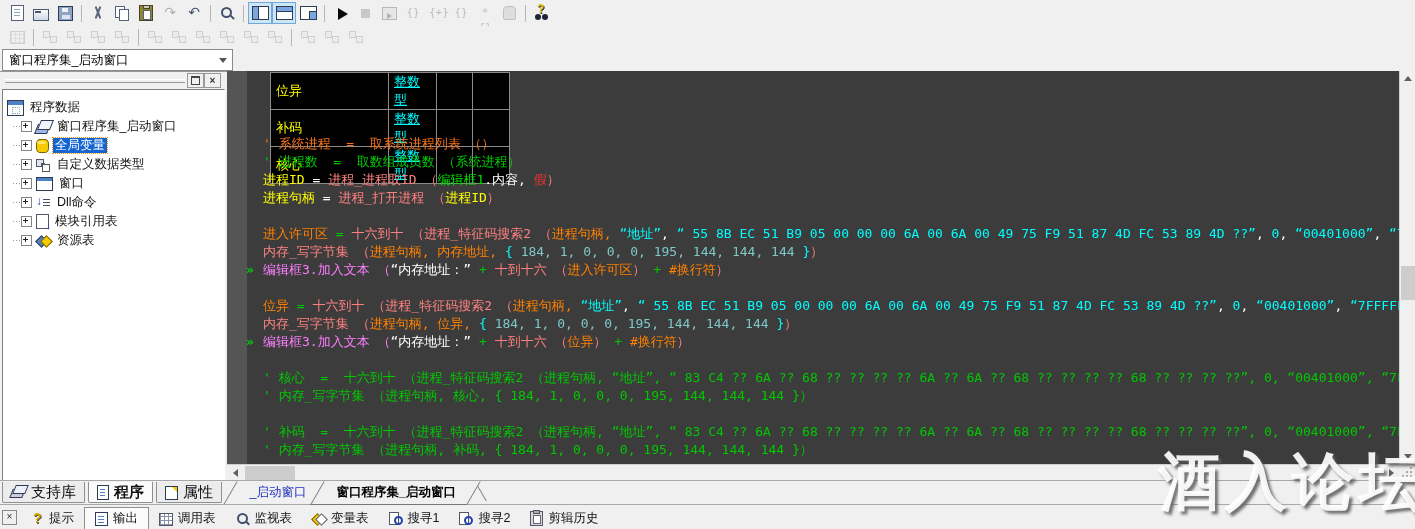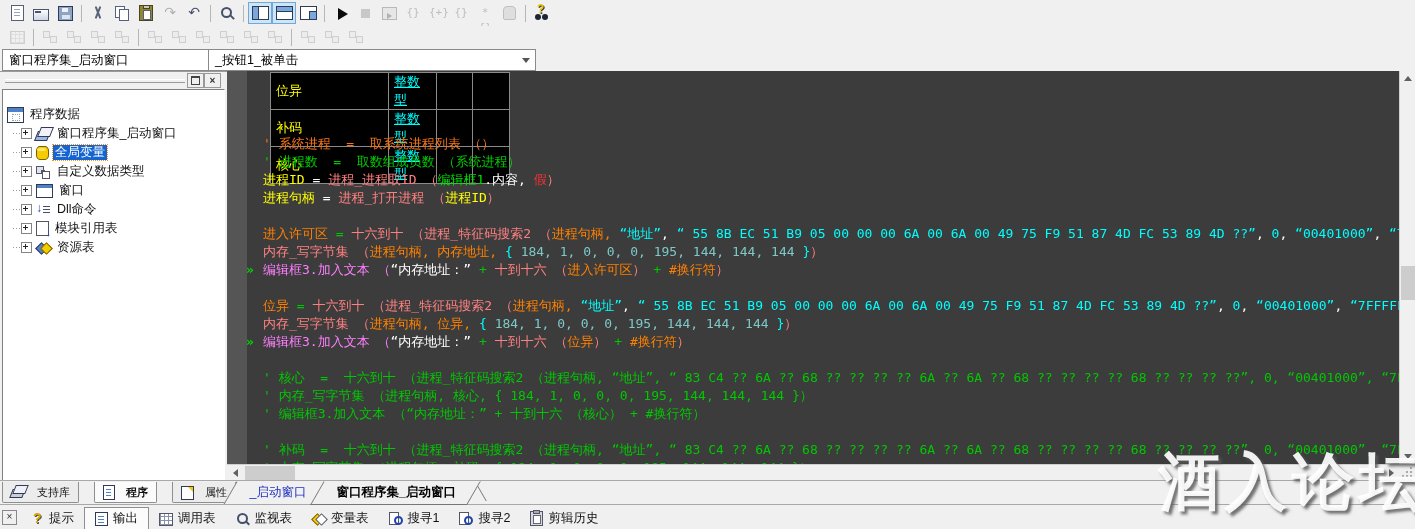--- a/index.html
+++ b/index.html
@@ -59,21 +59,21 @@
   #combo-event{left:208px;width:300px}
   .carat{position:absolute;right:5px;top:8px;width:0;height:0;border-left:4px solid transparent;border-right:4px solid transparent;border-top:5px solid #555}
 
   
   #treehead{position:absolute;left:2px;top:73px;width:221px;height:15px;background:#f0f0f0}
   #treehead::before{content:"";position:absolute;left:3px;right:38px;top:6px;height:2px;border-top:1px solid #fff;border-bottom:1px solid #9a9a9a}
   .mini{position:absolute;top:0;width:15px;height:13px;background:#f0f0f0;border:1px solid #999;display:flex;align-items:center;justify-content:center;font-size:10px;line-height:10px;color:#333}
   #btn-float{right:19px}
   #btn-float::before{content:"";width:7px;height:6px;border:1px solid #444;border-top-width:2px}
   #btn-close-tree{right:2px;font-weight:bold}
-  #treebody{position:absolute;left:2px;top:89px;width:221px;height:389px;background:#fff;border:1px solid;border-color:#808080 #fff #fff #808080;overflow:hidden;padding-top:15px}
+  #treebody{position:absolute;left:2px;top:89px;width:221px;height:389px;background:#fff;border:1px solid;border-color:#808080 #fff #fff #808080;overflow:hidden;padding-top:8px}
   .trow{display:flex;align-items:center;height:19px;white-space:nowrap;font-size:12.5px}
   .trow .pad0{width:4px;flex:none}
   .trow .pad1{width:10px;flex:none}
   .exp{width:9px;height:9px;background:#fff;border:1px solid #848484;position:relative;flex:none;margin-right:4px}
   .exp::before{content:"";position:absolute;left:1px;top:3px;width:5px;height:1px;background:#222}
   .exp::after{content:"";position:absolute;left:3px;top:1px;width:1px;height:5px;background:#222}
   .noexp{width:13px;flex:none}
   .tstub{width:7px;height:1px;background-image:repeating-linear-gradient(90deg,#9a9a9a 0 1px,transparent 1px 3px);flex:none;margin-right:1px}
   .tico{width:15px;height:14px;position:relative;flex:none;margin-right:4px}
   .tlabel{padding:0 2px;line-height:15px}
@@ -125,21 +125,21 @@
   .tri-rt{width:0;height:0;border-top:4px solid transparent;border-bottom:4px solid transparent;border-left:5px solid #606060}
   #vthumb{position:absolute;left:1px;top:195px;width:14px;height:34px;background:#cdcdcd}
   #hthumb{position:absolute;left:18px;top:1px;width:50px;height:14px;background:#cdcdcd}
   #corner{position:absolute;left:1399px;top:464px;width:16px;height:16px;background:#f0f0f0}
   #corner::after{content:"";position:absolute;right:3px;bottom:3px;width:2px;height:2px;background:#aaa;
      box-shadow:-4px 0 #aaa,-8px 0 #aaa,0 -4px #aaa,-4px -4px #aaa,0 -8px #aaa}
 
   
   #tabsrow{position:absolute;left:0;top:480px;width:1415px;height:24px;background:#f0f0f0;border-top:1px solid #a8a8a8}
   #paneltabs{position:absolute;left:2px;top:1px;display:flex}
-  .ptab{display:flex;align-items:center;gap:11px;height:20px;padding:0 8px;border:1px solid #8f8f8f;border-top:none;background:#ececec;margin-right:15px;border-radius:0 0 2px 2px;font-size:11px}
+  .ptab{display:flex;align-items:center;gap:5px;height:20px;padding:0 8px;border:1px solid #8f8f8f;border-top:none;background:#ececec;margin-right:3px;border-radius:0 0 2px 2px;font-size:15px}
   .ptab.active{background:#fbfbfb;font-weight:bold}
   .pico{position:relative;width:15px;height:14px;flex:none}
   .p-library::before{content:"";position:absolute;left:0;top:4px;width:11px;height:7px;background:#c8cdd8;border:1px solid #2f3a55;transform:skewX(-22deg)}
   .p-library::after{content:"";position:absolute;left:3px;top:0;width:11px;height:7px;background:#f0f0fa;border:1px solid #2f3a55;transform:skewX(-22deg)}
   .p-program{background:#fff;border:1px solid #2f3a55;width:10px;height:13px}
   .p-program::after{content:"";position:absolute;left:2px;top:3px;width:5px;height:1px;background:#4f81c8;box-shadow:0 3px #4f81c8,0 6px #4f81c8}
   .p-property{background:#fff;border:1px solid #2f3a55;width:11px;height:12px;margin-top:1px}
   .p-property::after{content:"";position:absolute;right:0;top:0;border-left:5px solid transparent;border-top:5px solid #f4cc00}
 
   #doctabs{position:absolute;left:230px;top:0;display:flex;height:23px}
@@ -296,24 +296,20 @@
         <span class="ic i-align"></span>
       </div>
       <div class="tbtn dis">
         <span class="ic i-align"></span>
       </div>
     </div>
 
   <div id="comborow">
     <div class="combo" id="combo-assembly">
       <span>窗口程序集_启动窗口</span>
-      <span class="carat"></span>
-    </div>
-    <div class="combo" id="combo-event">
-      <span>_按钮1_被单击</span>
       <span class="carat"></span>
     </div>
   </div>
 
   <div id="treehead">
     <div class="mini" id="btn-float"></div>
     <div class="mini" id="btn-close-tree">×</div>
   </div>
   <div id="treebody">
       <div class="trow">
@@ -405,21 +401,20 @@
         <div class="cl"><span style="color: rgb(255, 128, 0);">进入许可区</span><span style="color: rgb(0, 200, 0);"> = </span><span style="color: rgb(255, 128, 128);">十六到十 （进程_特征码搜索2 （</span><span style="color: rgb(255, 128, 0);">进程句柄, </span><span style="color: rgb(0, 255, 255);">“地址”</span><span style="color: rgb(255, 255, 255);">, </span><span style="color: rgb(0, 255, 255);">“ 55 8B EC 51 B9 05 00 00 00 6A 00 6A 00 49 75 F9 51 87 4D FC 53 89 4D ??”</span><span style="color: rgb(255, 255, 255);">, </span><span style="color: rgb(0, 255, 255);">0</span><span style="color: rgb(255, 255, 255);">, </span><span style="color: rgb(0, 255, 255);">“00401000”</span><span style="color: rgb(255, 255, 255);">, </span><span style="color: rgb(0, 255, 255);">“7FFFFFFF”</span></div>
         <div class="cl"><span style="color: rgb(255, 128, 128);">内存_写字节集 （</span><span style="color: rgb(255, 128, 0);">进程句柄, 内存地址, </span><span style="color: rgb(0, 255, 255);">{ </span><span style="color: rgb(126, 200, 200);">184, 1, 0, 0, 0, 195, 144, 144, 144</span><span style="color: rgb(0, 255, 255);"> }</span><span style="color: rgb(255, 128, 128);">）</span></div>
         <div class="cl"><span class="mk">»</span><span style="color: rgb(255, 127, 255);">编辑框3.加入文本 （</span><span style="color: rgb(255, 255, 255);">“内存地址：”</span><span style="color: rgb(0, 200, 0);"> + </span><span style="color: rgb(255, 128, 128);">十到十六 （</span><span style="color: rgb(255, 128, 0);">进入许可区</span><span style="color: rgb(255, 128, 128);">）</span><span style="color: rgb(0, 200, 0);"> + </span><span style="color: rgb(255, 128, 0);">#换行符</span><span style="color: rgb(255, 128, 128);">）</span></div>
         <div class="cl"></div>
         <div class="cl"><span style="color: rgb(255, 128, 0);">位异</span><span style="color: rgb(0, 200, 0);"> = </span><span style="color: rgb(255, 128, 128);">十六到十 （进程_特征码搜索2 （</span><span style="color: rgb(255, 128, 0);">进程句柄, </span><span style="color: rgb(0, 255, 255);">“地址”</span><span style="color: rgb(255, 255, 255);">, </span><span style="color: rgb(0, 255, 255);">“ 55 8B EC 51 B9 05 00 00 00 6A 00 6A 00 49 75 F9 51 87 4D FC 53 89 4D ??”</span><span style="color: rgb(255, 255, 255);">, </span><span style="color: rgb(0, 255, 255);">0</span><span style="color: rgb(255, 255, 255);">, </span><span style="color: rgb(0, 255, 255);">“00401000”</span><span style="color: rgb(255, 255, 255);">, </span><span style="color: rgb(0, 255, 255);">“7FFFFFFF”</span></div>
         <div class="cl"><span style="color: rgb(255, 128, 128);">内存_写字节集 （</span><span style="color: rgb(255, 128, 0);">进程句柄, 位异, </span><span style="color: rgb(0, 255, 255);">{ </span><span style="color: rgb(126, 200, 200);">184, 1, 0, 0, 0, 195, 144, 144, 144</span><span style="color: rgb(0, 255, 255);"> }</span><span style="color: rgb(255, 128, 128);">）</span></div>
         <div class="cl"><span class="mk">»</span><span style="color: rgb(255, 127, 255);">编辑框3.加入文本 （</span><span style="color: rgb(255, 255, 255);">“内存地址：”</span><span style="color: rgb(0, 200, 0);"> + </span><span style="color: rgb(255, 128, 128);">十到十六 （</span><span style="color: rgb(255, 128, 0);">位异</span><span style="color: rgb(255, 128, 128);">）</span><span style="color: rgb(0, 200, 0);"> + </span><span style="color: rgb(255, 128, 0);">#换行符</span><span style="color: rgb(255, 128, 128);">）</span></div>
         <div class="cl"></div>
         <div class="cl"><span style="color: rgb(0, 200, 0);">' 核心  =  十六到十 （进程_特征码搜索2 （进程句柄, “地址”, “ 83 C4 ?? 6A ?? 68 ?? ?? ?? ?? 6A ?? 6A ?? 68 ?? ?? ?? ?? 68 ?? ?? ?? ??”, 0, “00401000”, “7FFFFFFF”, ))</span></div>
         <div class="cl"><span style="color: rgb(0, 200, 0);">' 内存_写字节集 （进程句柄, 核心, { 184, 1, 0, 0, 0, 195, 144, 144, 144 }）</span></div>
-        <div class="cl"><span style="color: rgb(0, 200, 0);">' 编辑框3.加入文本 （“内存地址：” + 十到十六 （核心） + #换行符）</span></div>
         <div class="cl"></div>
         <div class="cl"><span style="color: rgb(0, 200, 0);">' 补码  =  十六到十 （进程_特征码搜索2 （进程句柄, “地址”, “ 83 C4 ?? 6A ?? 68 ?? ?? ?? ?? 6A ?? 6A ?? 68 ?? ?? ?? ?? 68 ?? ?? ?? ??”, 0, “00401000”, “7FFFFFFF”, ))</span></div>
         <div class="cl"><span style="color: rgb(0, 200, 0);">' 内存_写字节集 （进程句柄, 补码, { 184, 1, 0, 0, 0, 195, 144, 144, 144 }）</span></div>
       </div>
   </div>
 
   <div id="vscroll">
     <div class="sbtn" style="top:0">
         <span class="tri-up"></span>
       </div>

